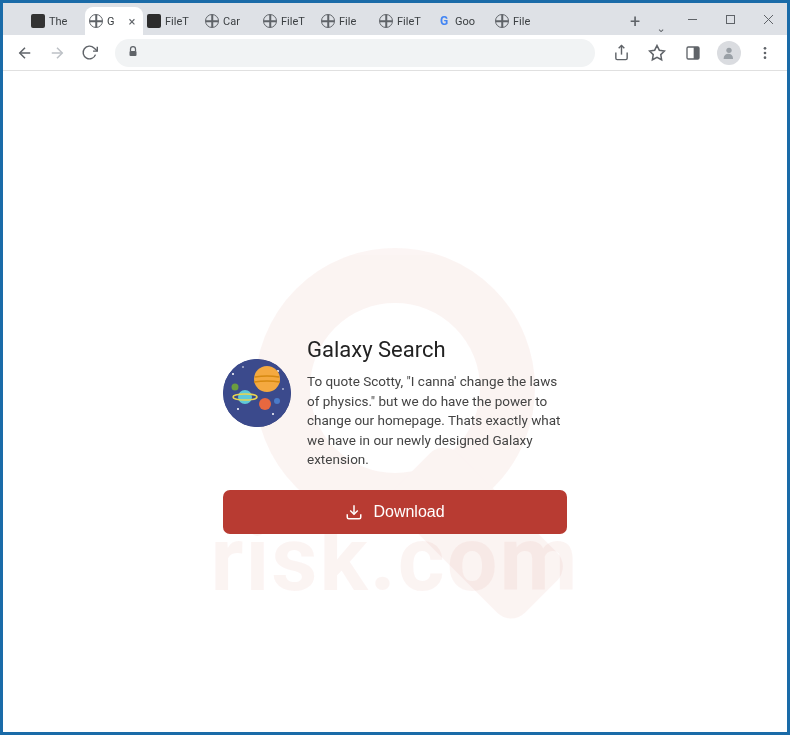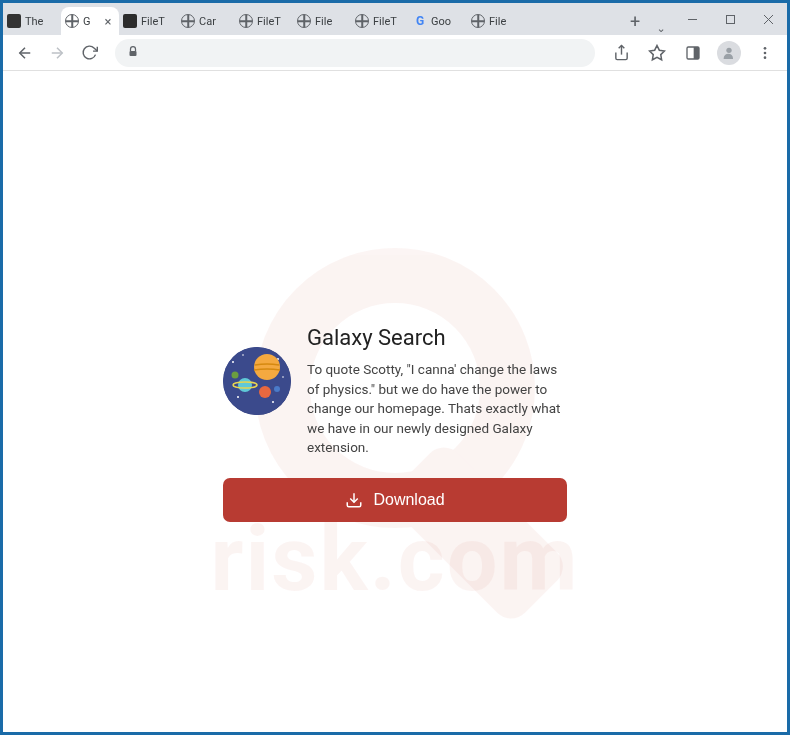--- a/index.html
+++ b/index.html
@@ -14,21 +14,21 @@
     .outer-frame {
       width: 100%;
       height: 100%;
       background: #fff;
     }
     .titlebar {
       height: 32px;
       background: #dee1e6;
       display: flex;
       align-items: flex-end;
-      padding-left: 0;
+      padding-left: 24px;
     }
     .tab-strip {
       flex: 1;
       display: flex;
       align-items: flex-end;
       gap: 0;
       overflow: hidden;
     }
     .tab {
       height: 28px;
@@ -236,21 +236,21 @@
       font-size: 90px;
       font-weight: 700;
       letter-spacing: 2px;
       color: #c94f3d;
       opacity: 0.06;
       white-space: nowrap;
       pointer-events: none;
     }
     .main-box {
       position: absolute;
-      top: 254px;
+      top: 266px;
       left: 50%;
       transform: translateX(-50%);
       width: 344px;
     }
     .heading-row {
       display: flex;
       align-items: flex-start;
       gap: 16px;
       margin-bottom: 20px;
     }

